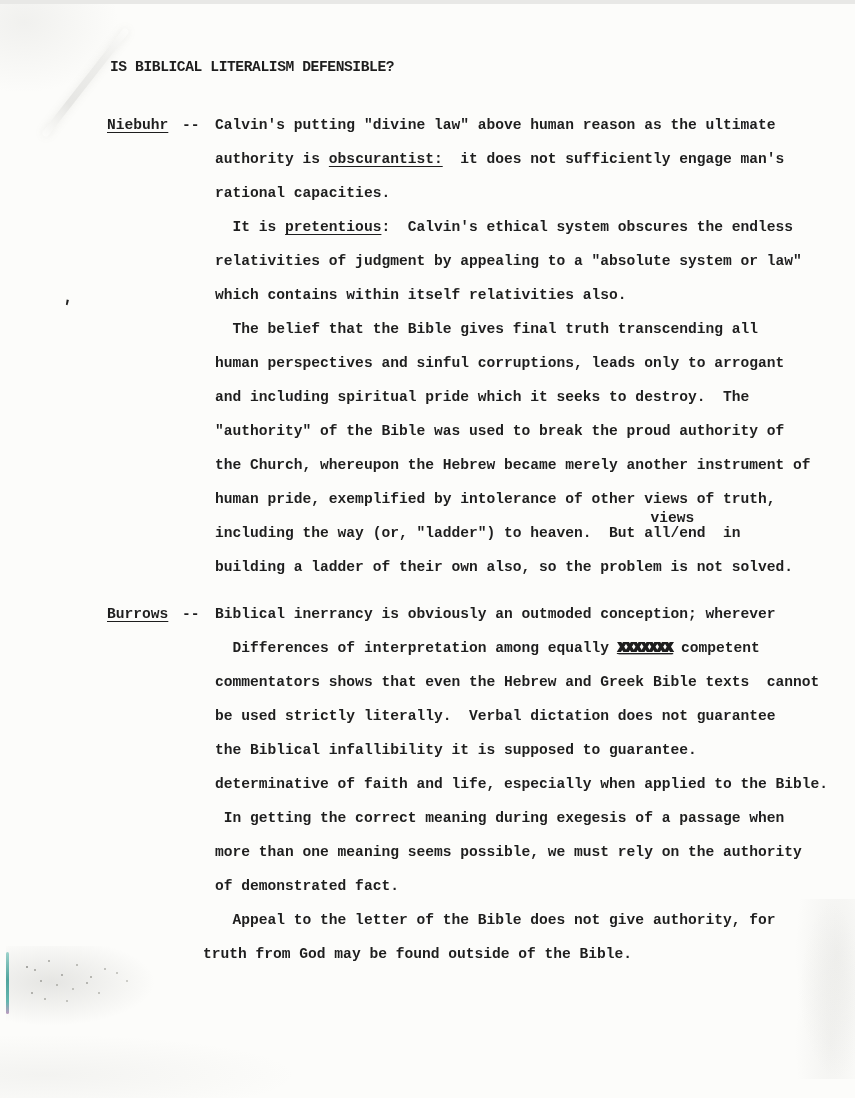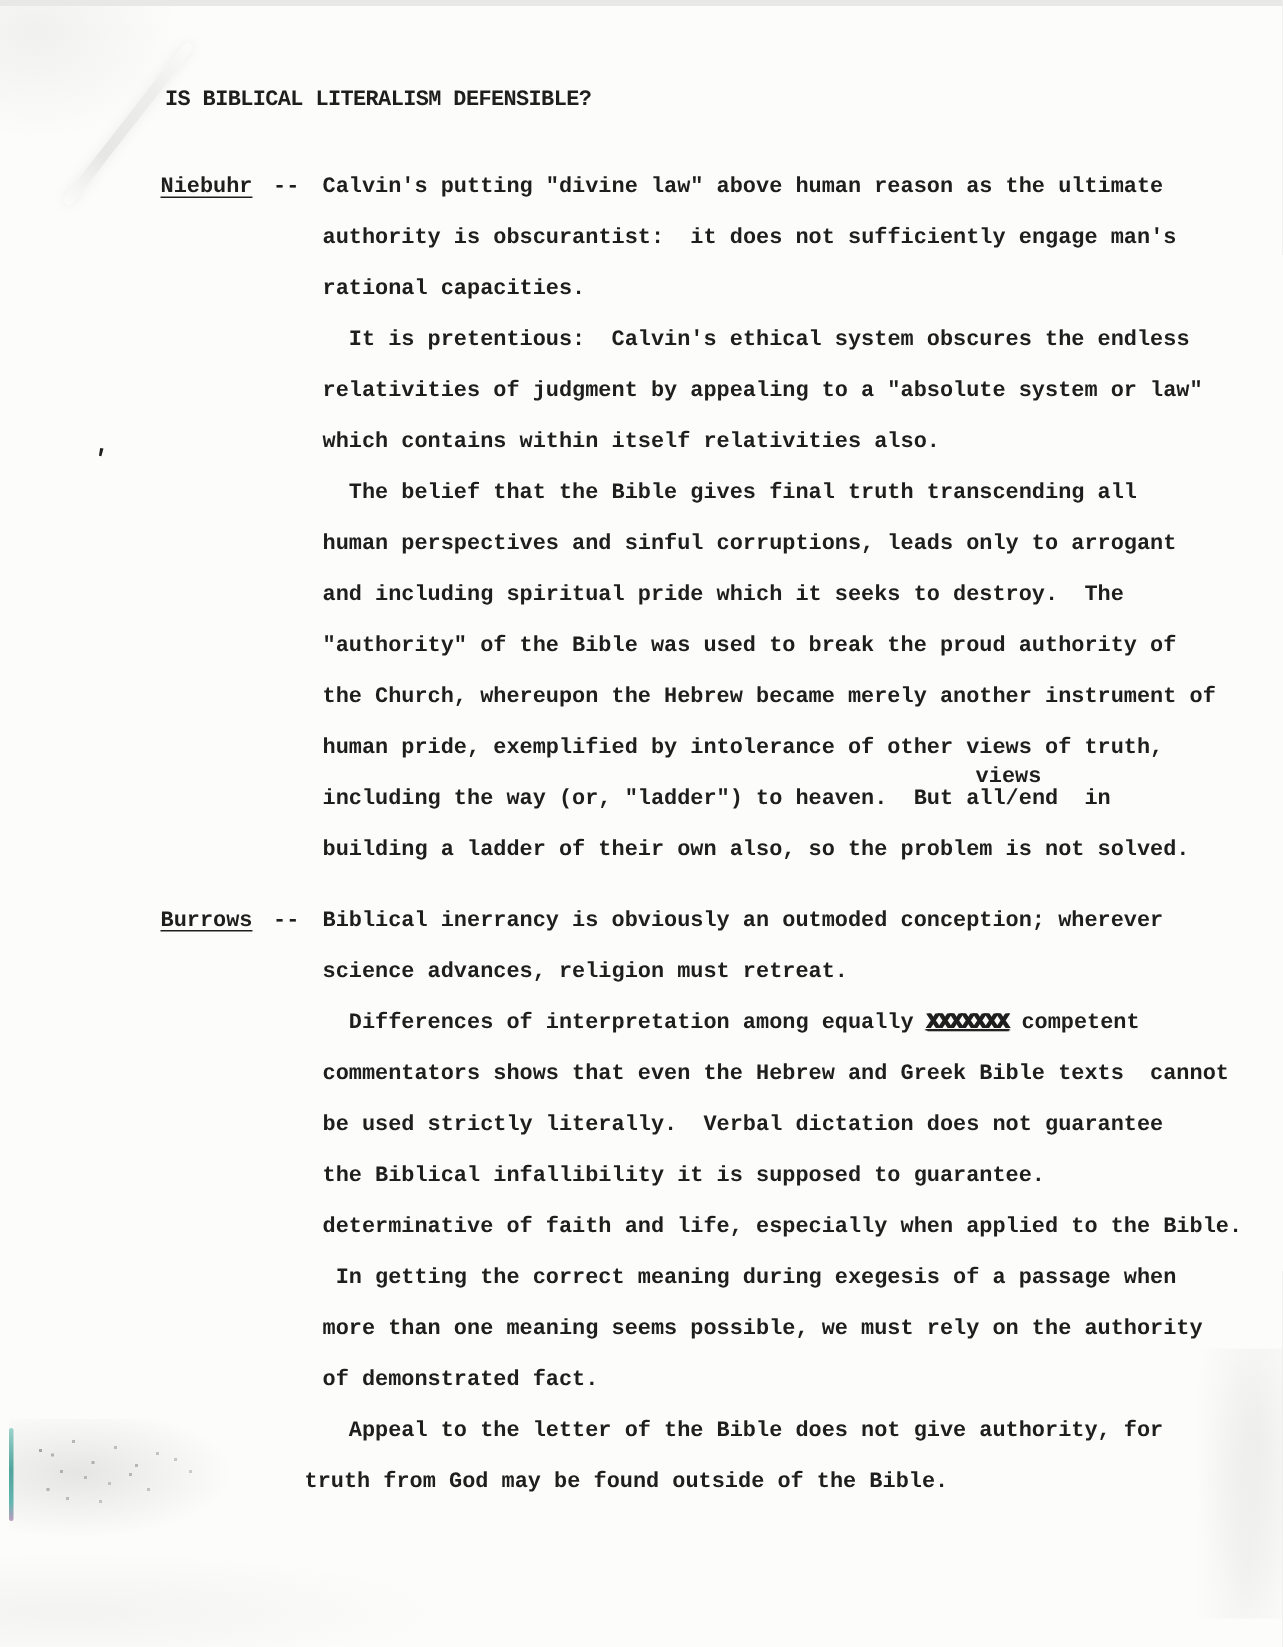--- a/index.html
+++ b/index.html
@@ -29,23 +29,23 @@
     text-decoration:underline;text-underline-offset:3px;
   }
   .sec-dash{
     position:absolute;left:-33px;top:0;
     height:34px;line-height:34px;white-space:pre;
   }
   .line{
     height:34px;line-height:34px;white-space:pre;
   }
   .line.outdent{margin-left:-12px;}
-  .u{text-underline-offset:3px;}
+  .u{text-decoration:underline;text-underline-offset:3px;}
   .strike{
-    font-weight:400;
+    font-weight:700;
     text-decoration:underline;
     letter-spacing:-1px;
     text-shadow:1px 0 0 currentColor,-1px 0 0 currentColor,0.5px 0.4px 0 currentColor;
     text-align:right;
   }
   .rel{position:relative;}
   .above{
     position:absolute;left:-20px;top:-15px;
     height:16px;line-height:16px;white-space:pre;
   }
@@ -119,21 +119,20 @@
         <div class="line"><span>"authority" of the Bible was used to break the proud authority of</span></div>
         <div class="line"><span>the Church, whereupon the Hebrew became merely another instrument of</span></div>
         <div class="line"><span>human pride, exemplified by intolerance of other views of truth,</span></div>
         <div class="line"><span>including the way (or, "ladder") to heaven.  But all</span><span class="rel">/end<span class="above">views</span></span><span>  in</span></div>
         <div class="line"><span>building a ladder of their own also, so the problem is not solved.</span></div>
       </div>
       <div class="section">
         <span class="sec-label">Burrows</span>
         <span class="sec-dash">--</span>
         <div class="line"><span>Biblical inerrancy is obviously an outmoded conception; wherever</span></div>
-        <div class="line"><span>science advances, religion must retreat.</span></div>
         <div class="line"><span>  Differences of interpretation among equally </span><span class="strike">XXXXXXX</span><span> competent</span></div>
         <div class="line"><span>commentators shows that even the Hebrew and Greek Bible texts  cannot</span></div>
         <div class="line"><span>be used strictly literally.  Verbal dictation does not guarantee</span></div>
         <div class="line"><span>the Biblical infallibility it is supposed to guarantee.</span></div>
         <div class="line"><span>determinative of faith and life, especially when applied to the Bible.</span></div>
         <div class="line"><span> In getting the correct meaning during exegesis of a passage when</span></div>
         <div class="line"><span>more than one meaning seems possible, we must rely on the authority</span></div>
         <div class="line"><span>of demonstrated fact.</span></div>
         <div class="line"><span>  Appeal to the letter of the Bible does not give authority, for</span></div>
         <div class="line outdent"><span>truth from God may be found outside of the Bible.</span></div>

